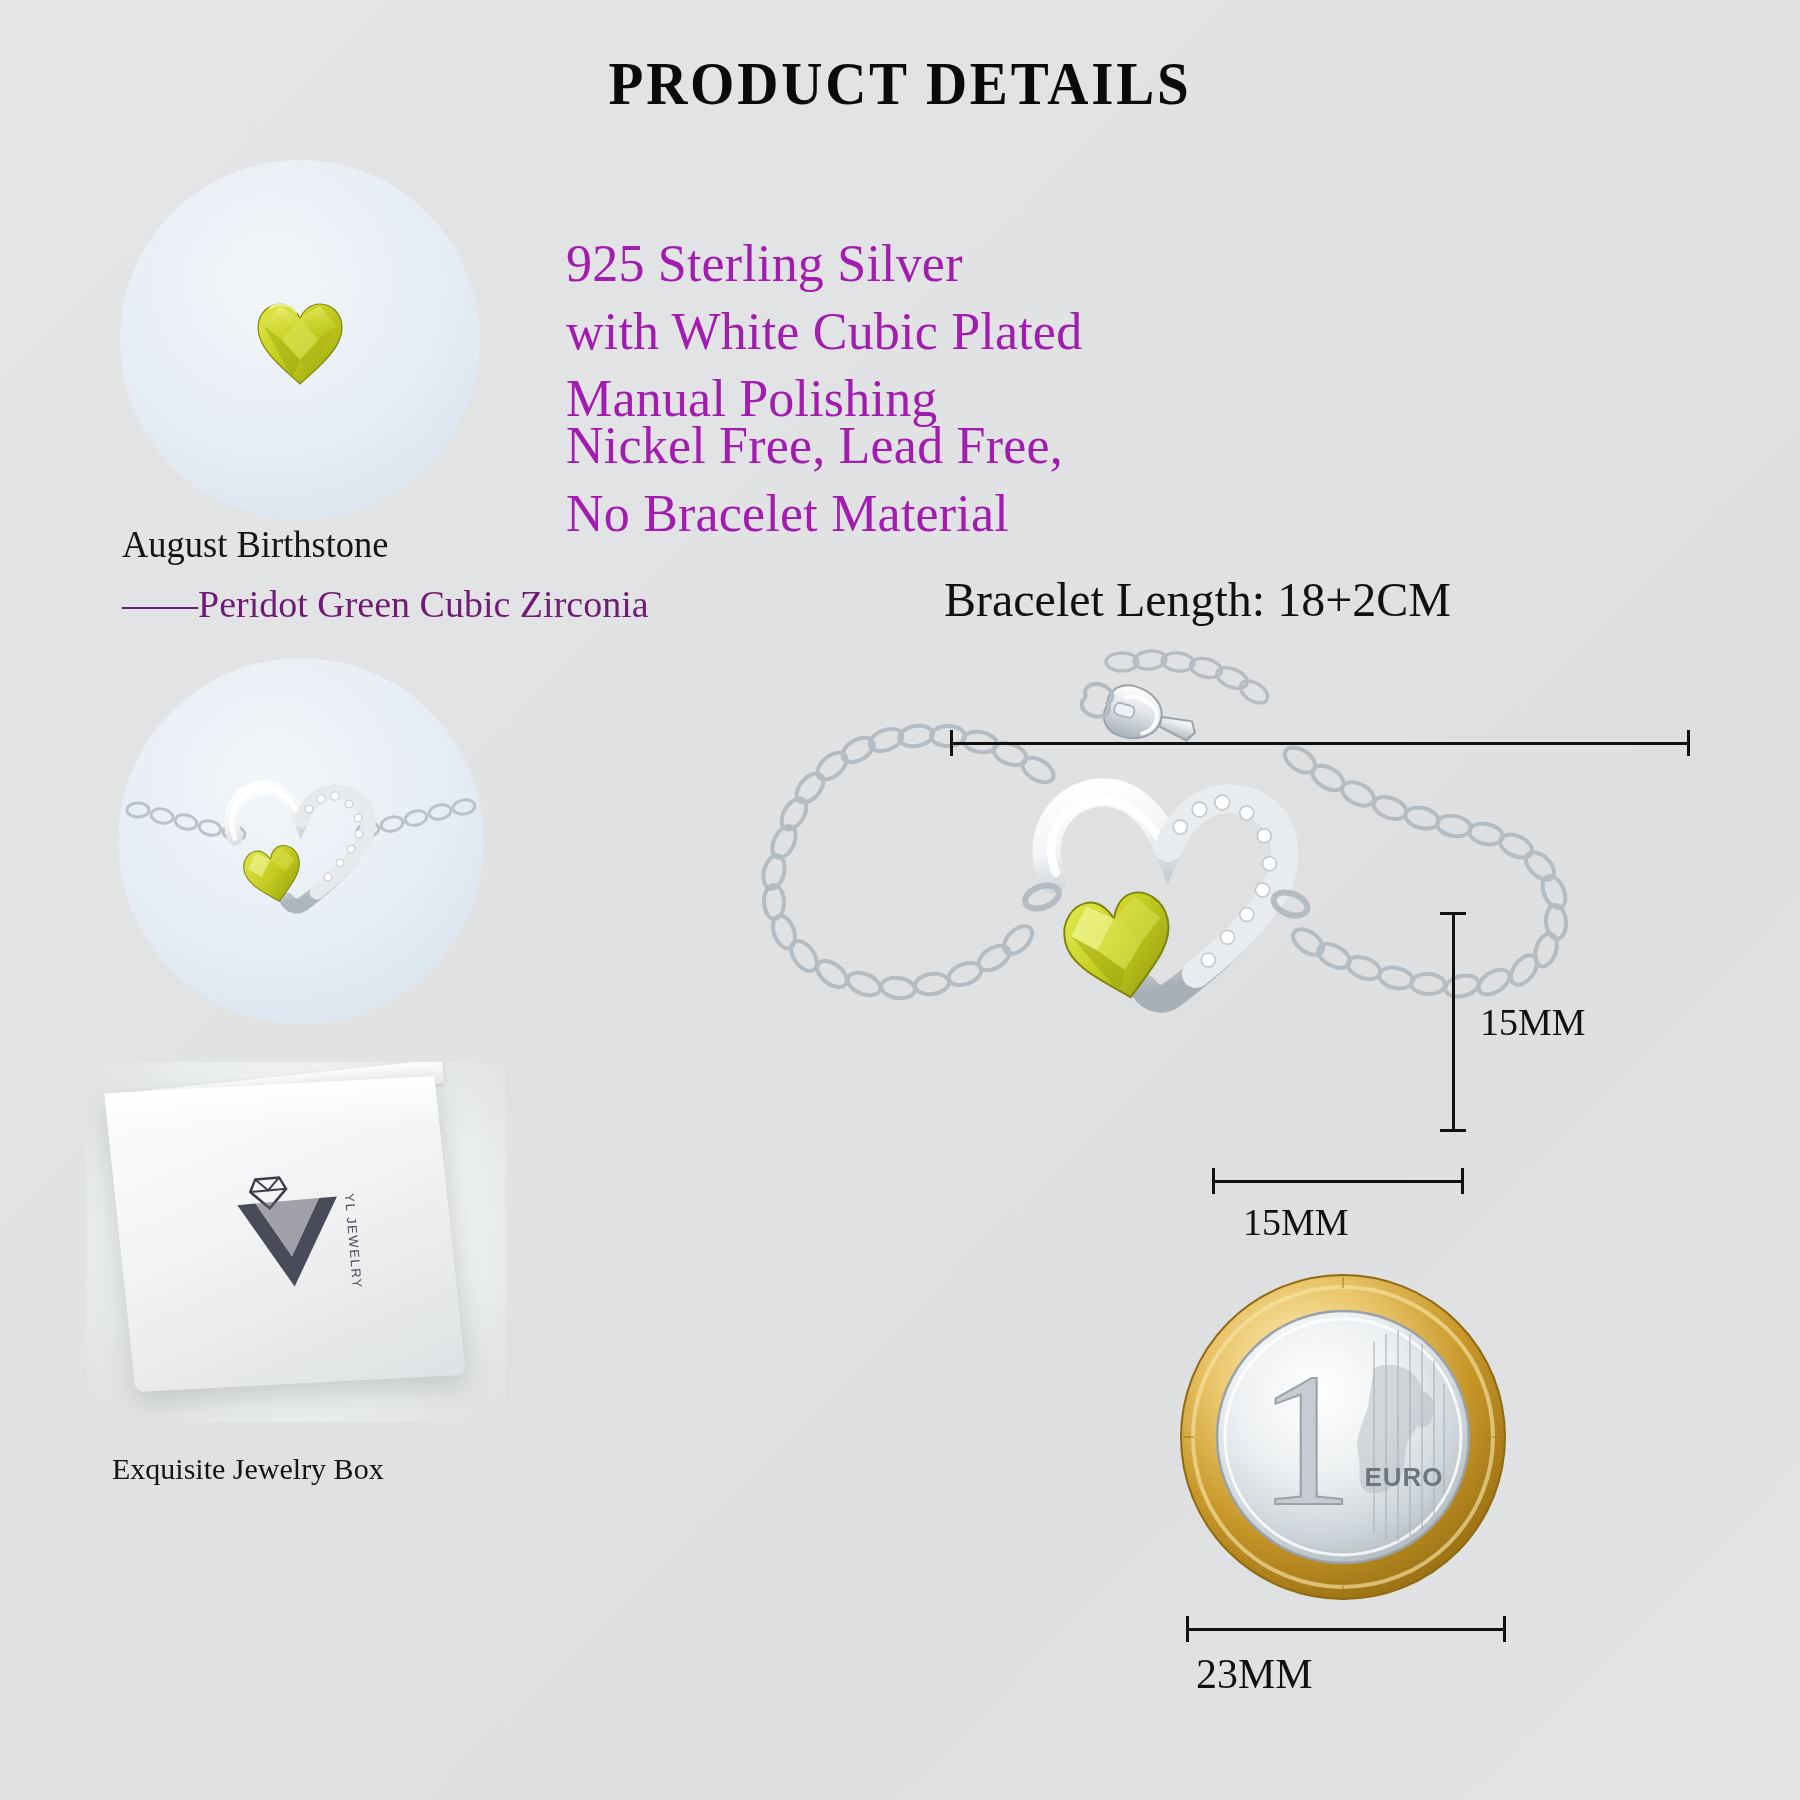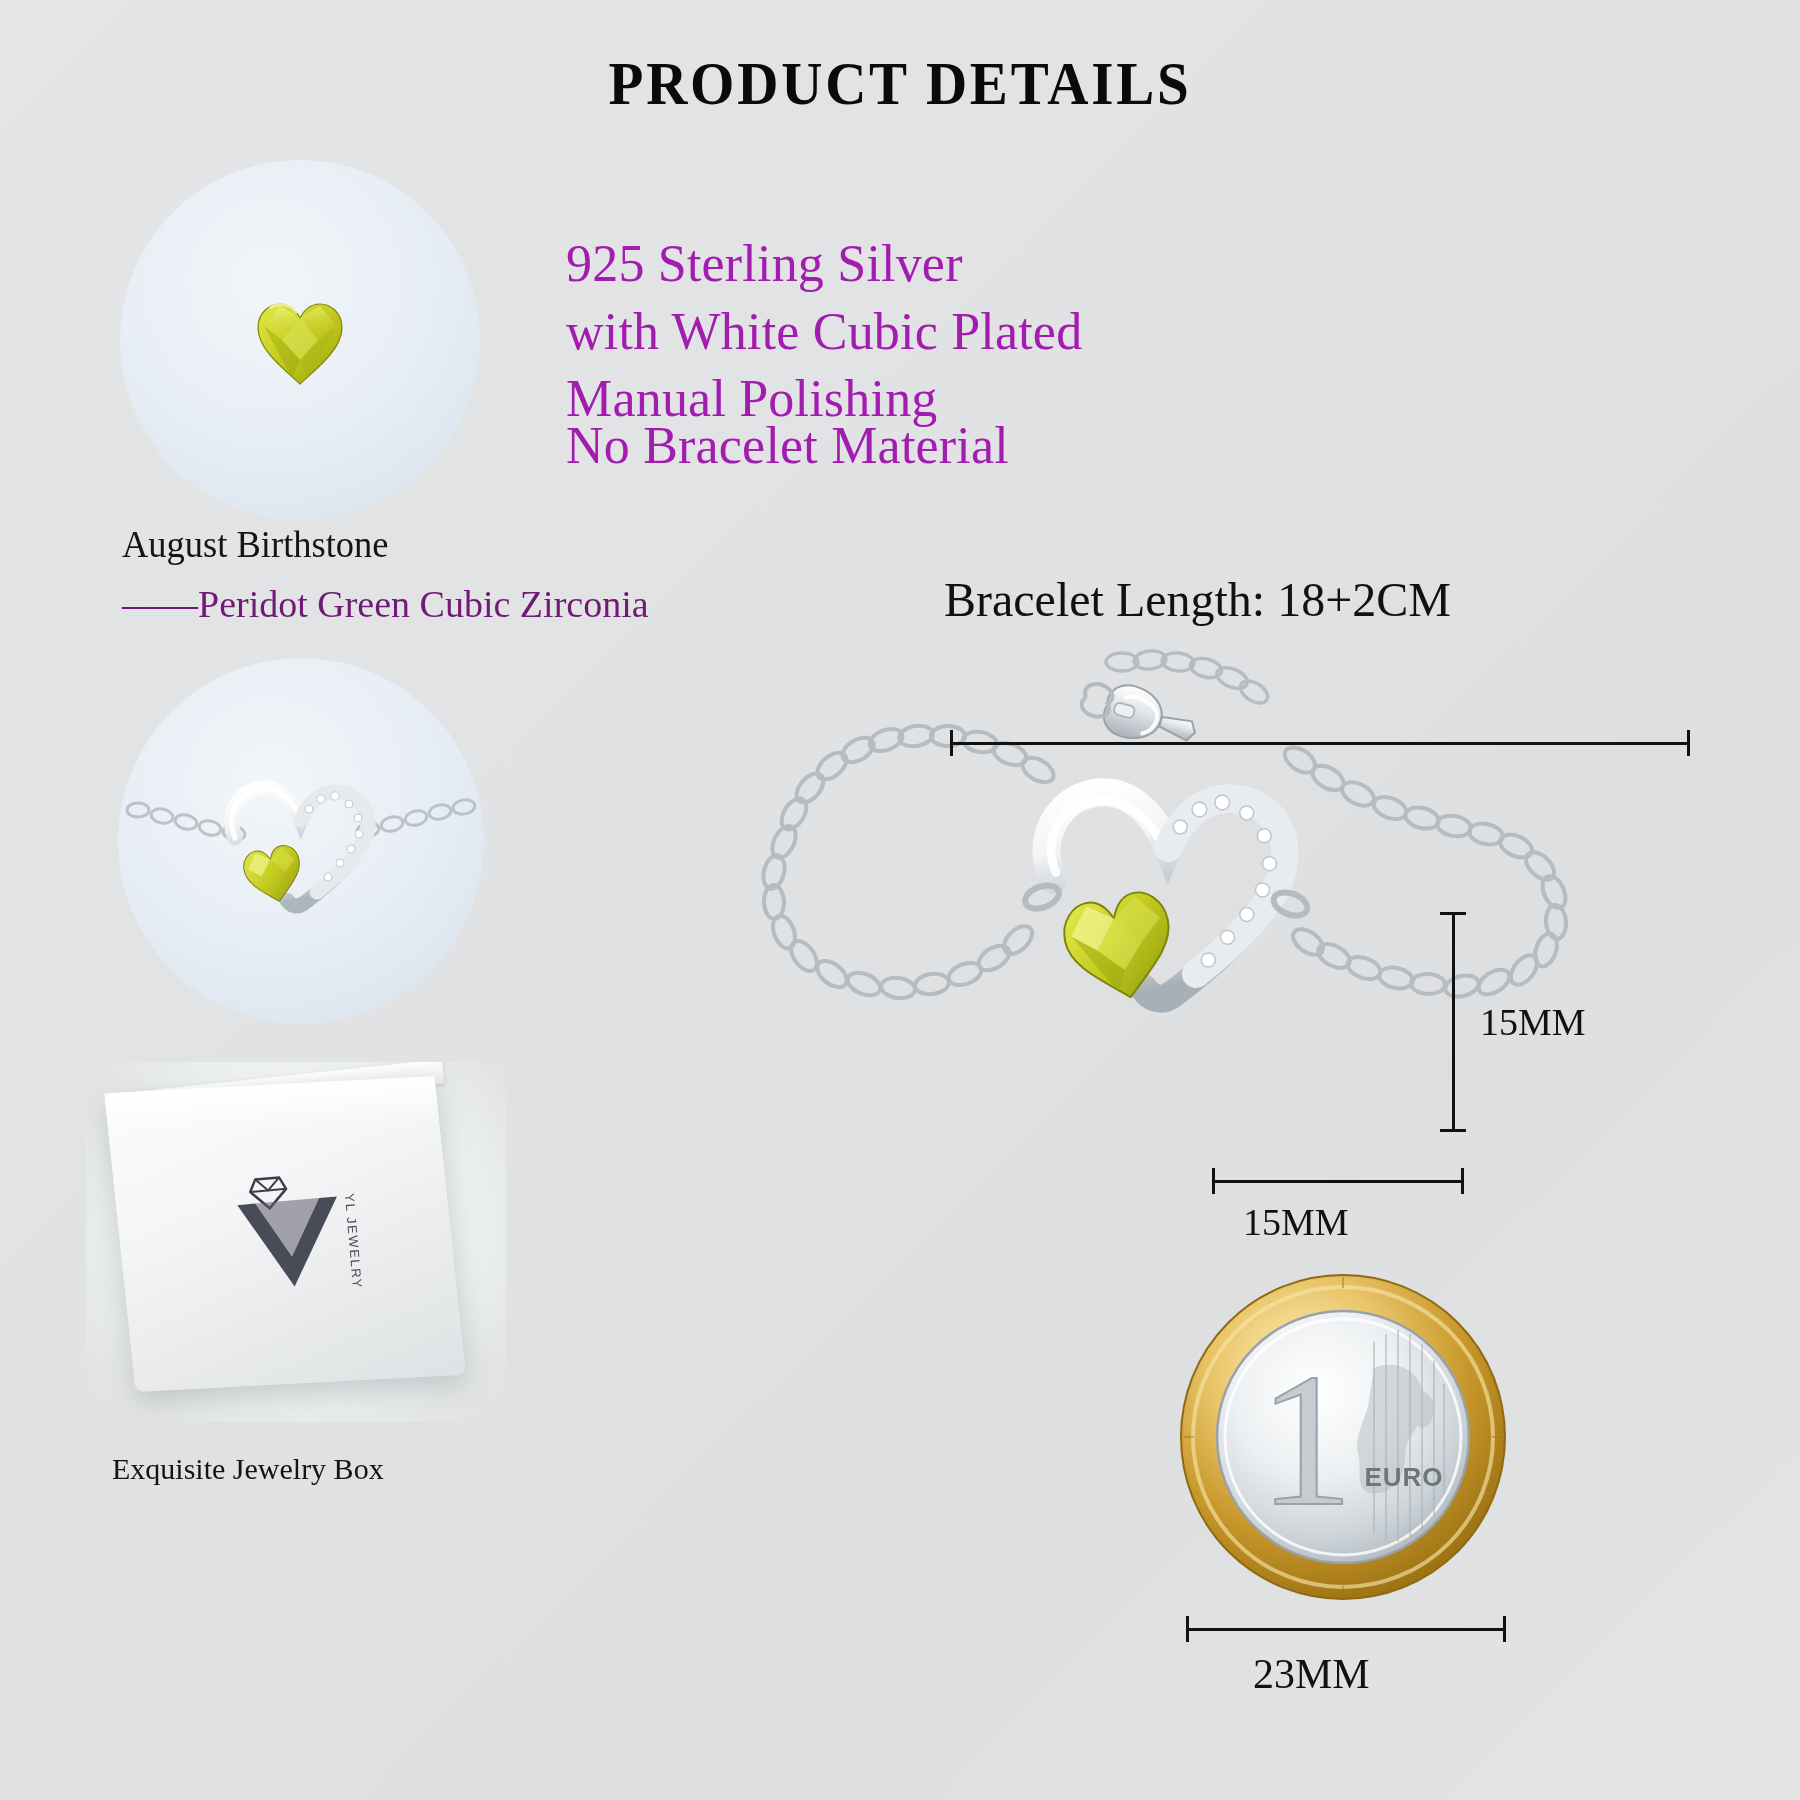--- a/index.html
+++ b/index.html
@@ -99,21 +99,21 @@
   #h-dim-label{top:1000px;left:1480px;}
 
   #w-dim-line{top:1180px;left:1212px;width:252px;}
   #w-dim-cap-l{top:1168px;left:1212px;}
   #w-dim-cap-r{top:1168px;left:1461px;}
   #w-dim-label{top:1200px;left:1243px;}
 
   #coin-dim-line{top:1628px;left:1186px;width:320px;}
   #coin-dim-cap-l{top:1616px;left:1186px;}
   #coin-dim-cap-r{top:1616px;left:1503px;}
-  #coin-dim-label{top:1650px;left:1253px;font-size:42px;}
+  #coin-dim-label{top:1650px;left:1196px;font-size:42px;}
 
   
   #coin{top:1272px;left:1178px;width:330px;height:330px;}
 </style>
 </head>
 <body>
 
 <div class="stage">
 
   <div class="abs" id="page-title">PRODUCT DETAILS</div>
@@ -143,20 +143,21 @@
       </g>
     </svg>
   </div>
 
   <div class="abs spec-block" id="spec-1">
     <div class="spec-line">925 Sterling Silver</div>
     <div class="spec-line">with White Cubic Plated</div>
     <div class="spec-line">Manual Polishing</div>
   </div>
   <div class="abs spec-block" id="spec-2">
+    <div class="spec-line">Nickel Free, Lead Free,</div>
     <div class="spec-line">No Bracelet Material</div>
   </div>
 
   <div class="abs" id="birthstone-caption">August Birthstone</div>
   <div class="abs" id="birthstone-sub">——Peridot Green Cubic Zirconia</div>
 
   <div class="abs photo-circle" id="bracelet-circle">
     <svg width="366" height="366" viewBox="0 0 366 366">
       <defs>
         <linearGradient id="silv" x1="0" y1="0" x2="0.3" y2="1">

